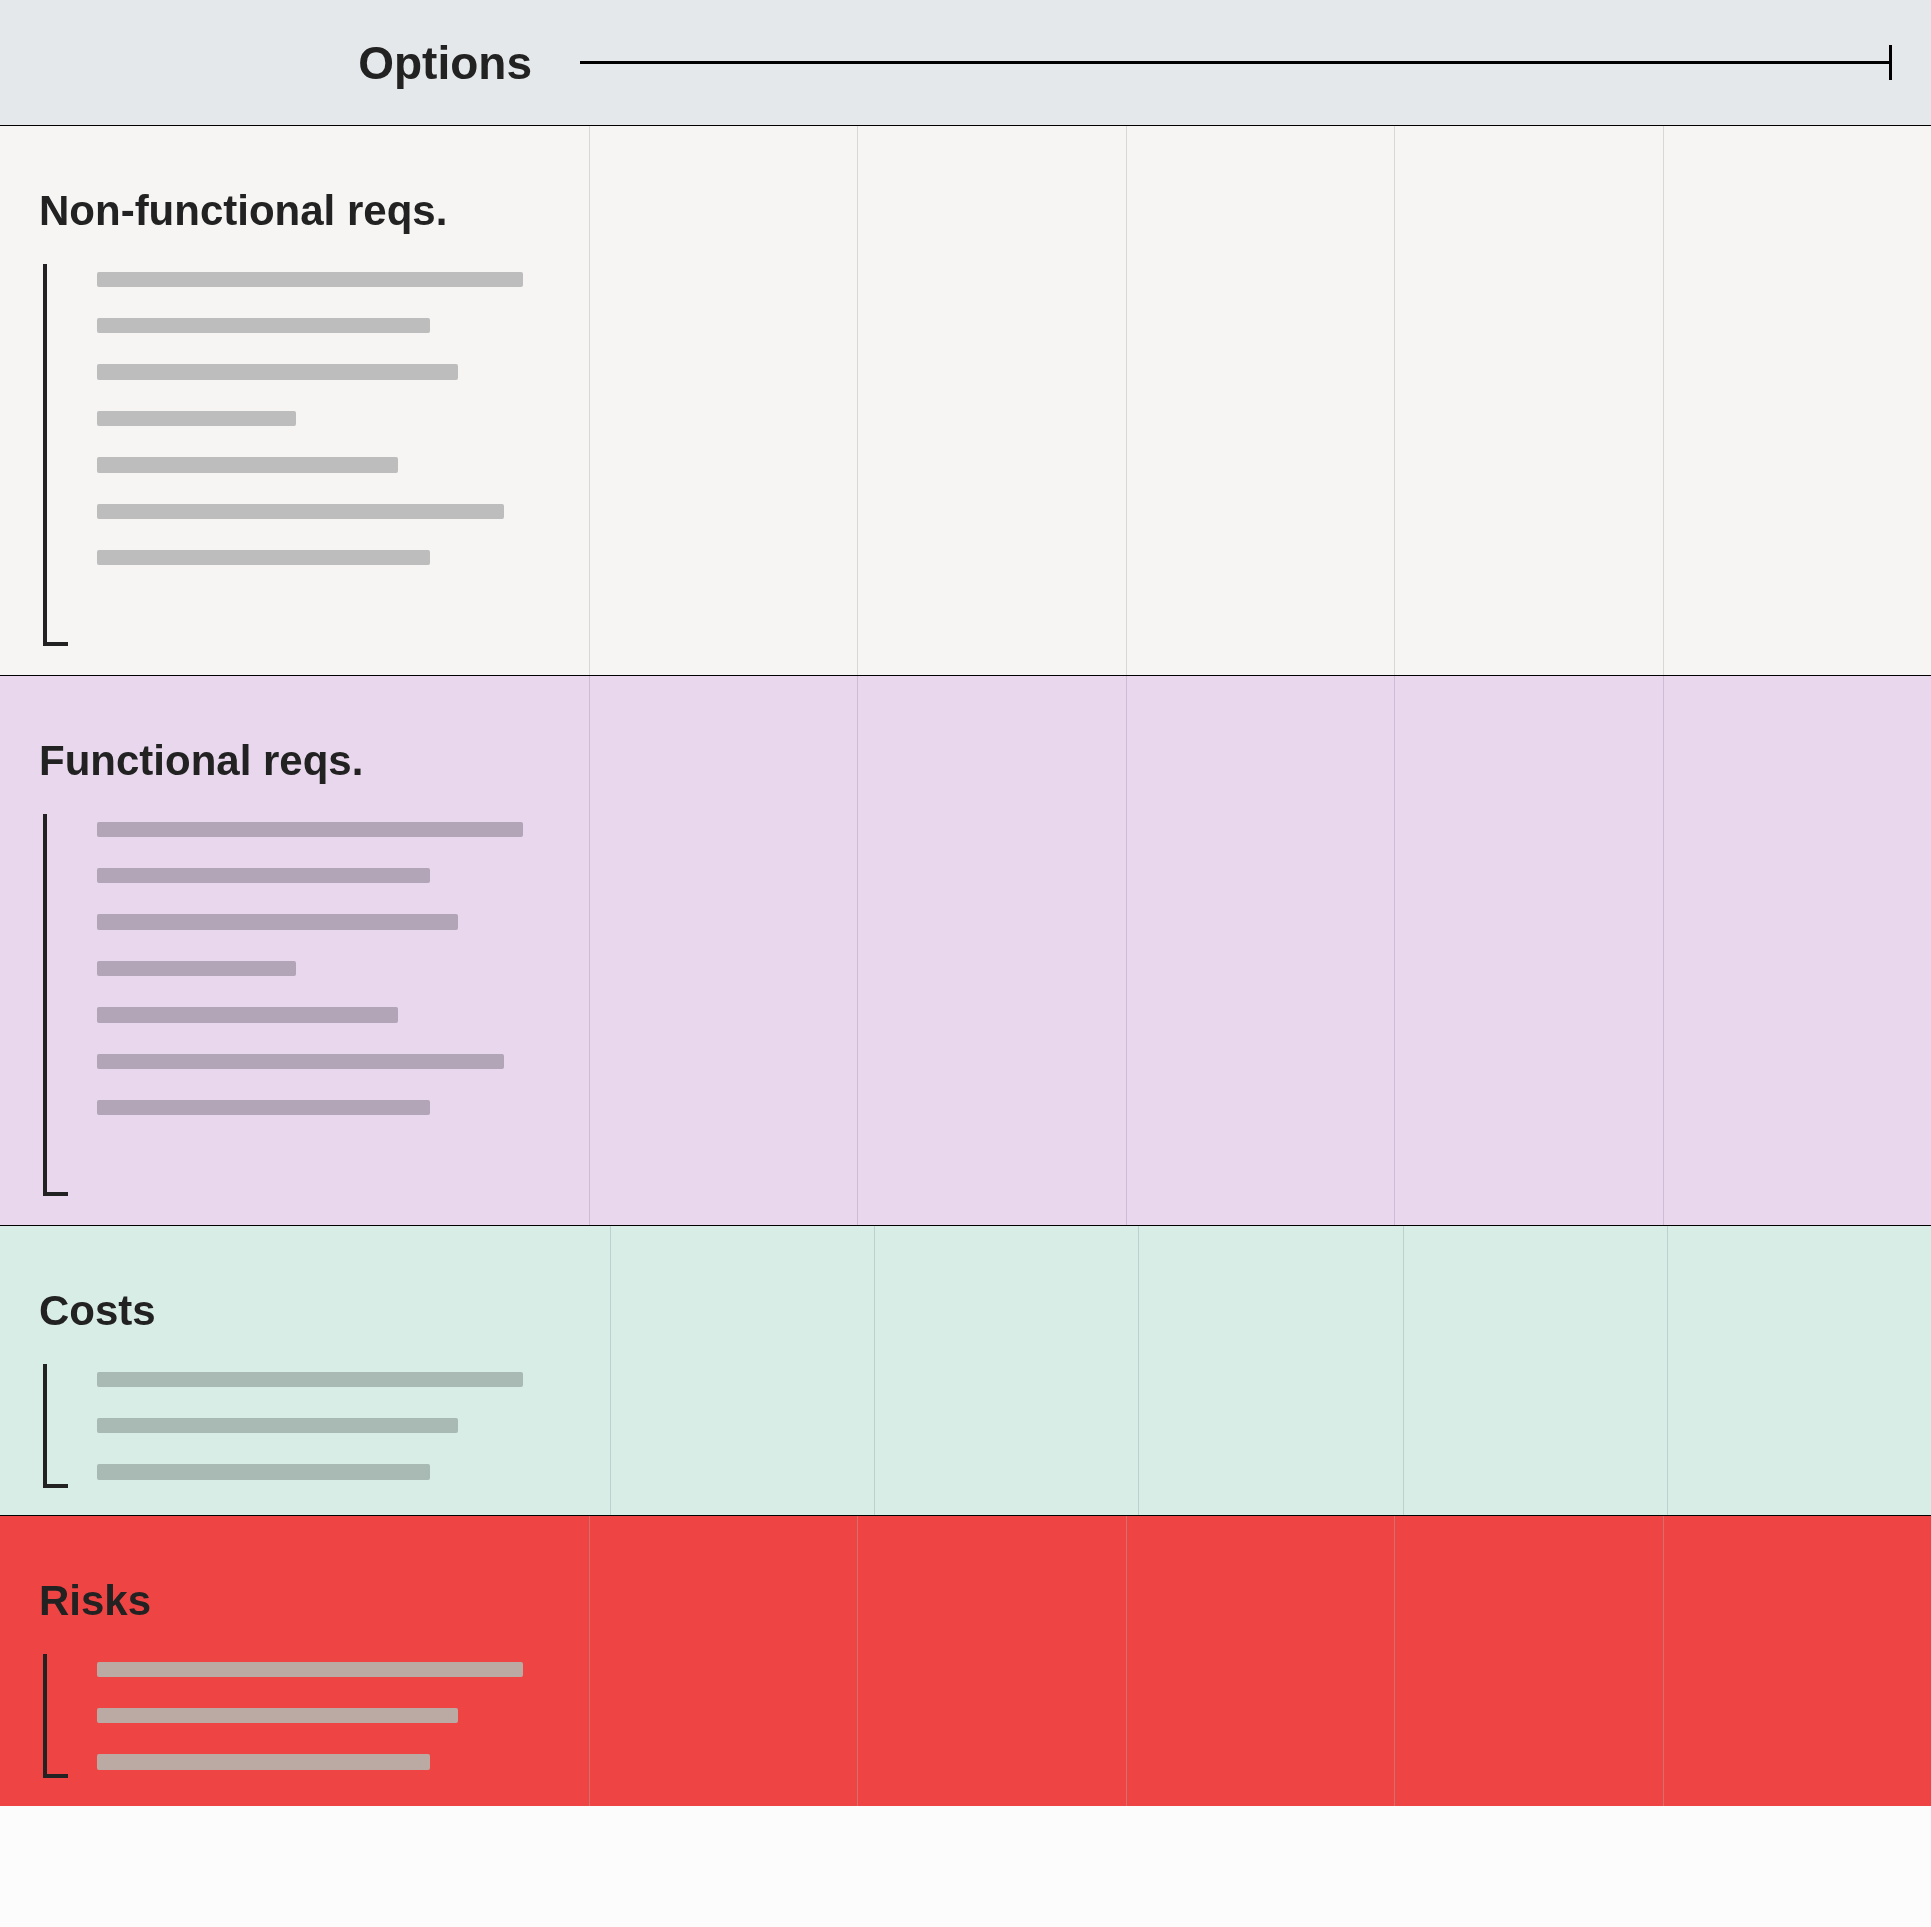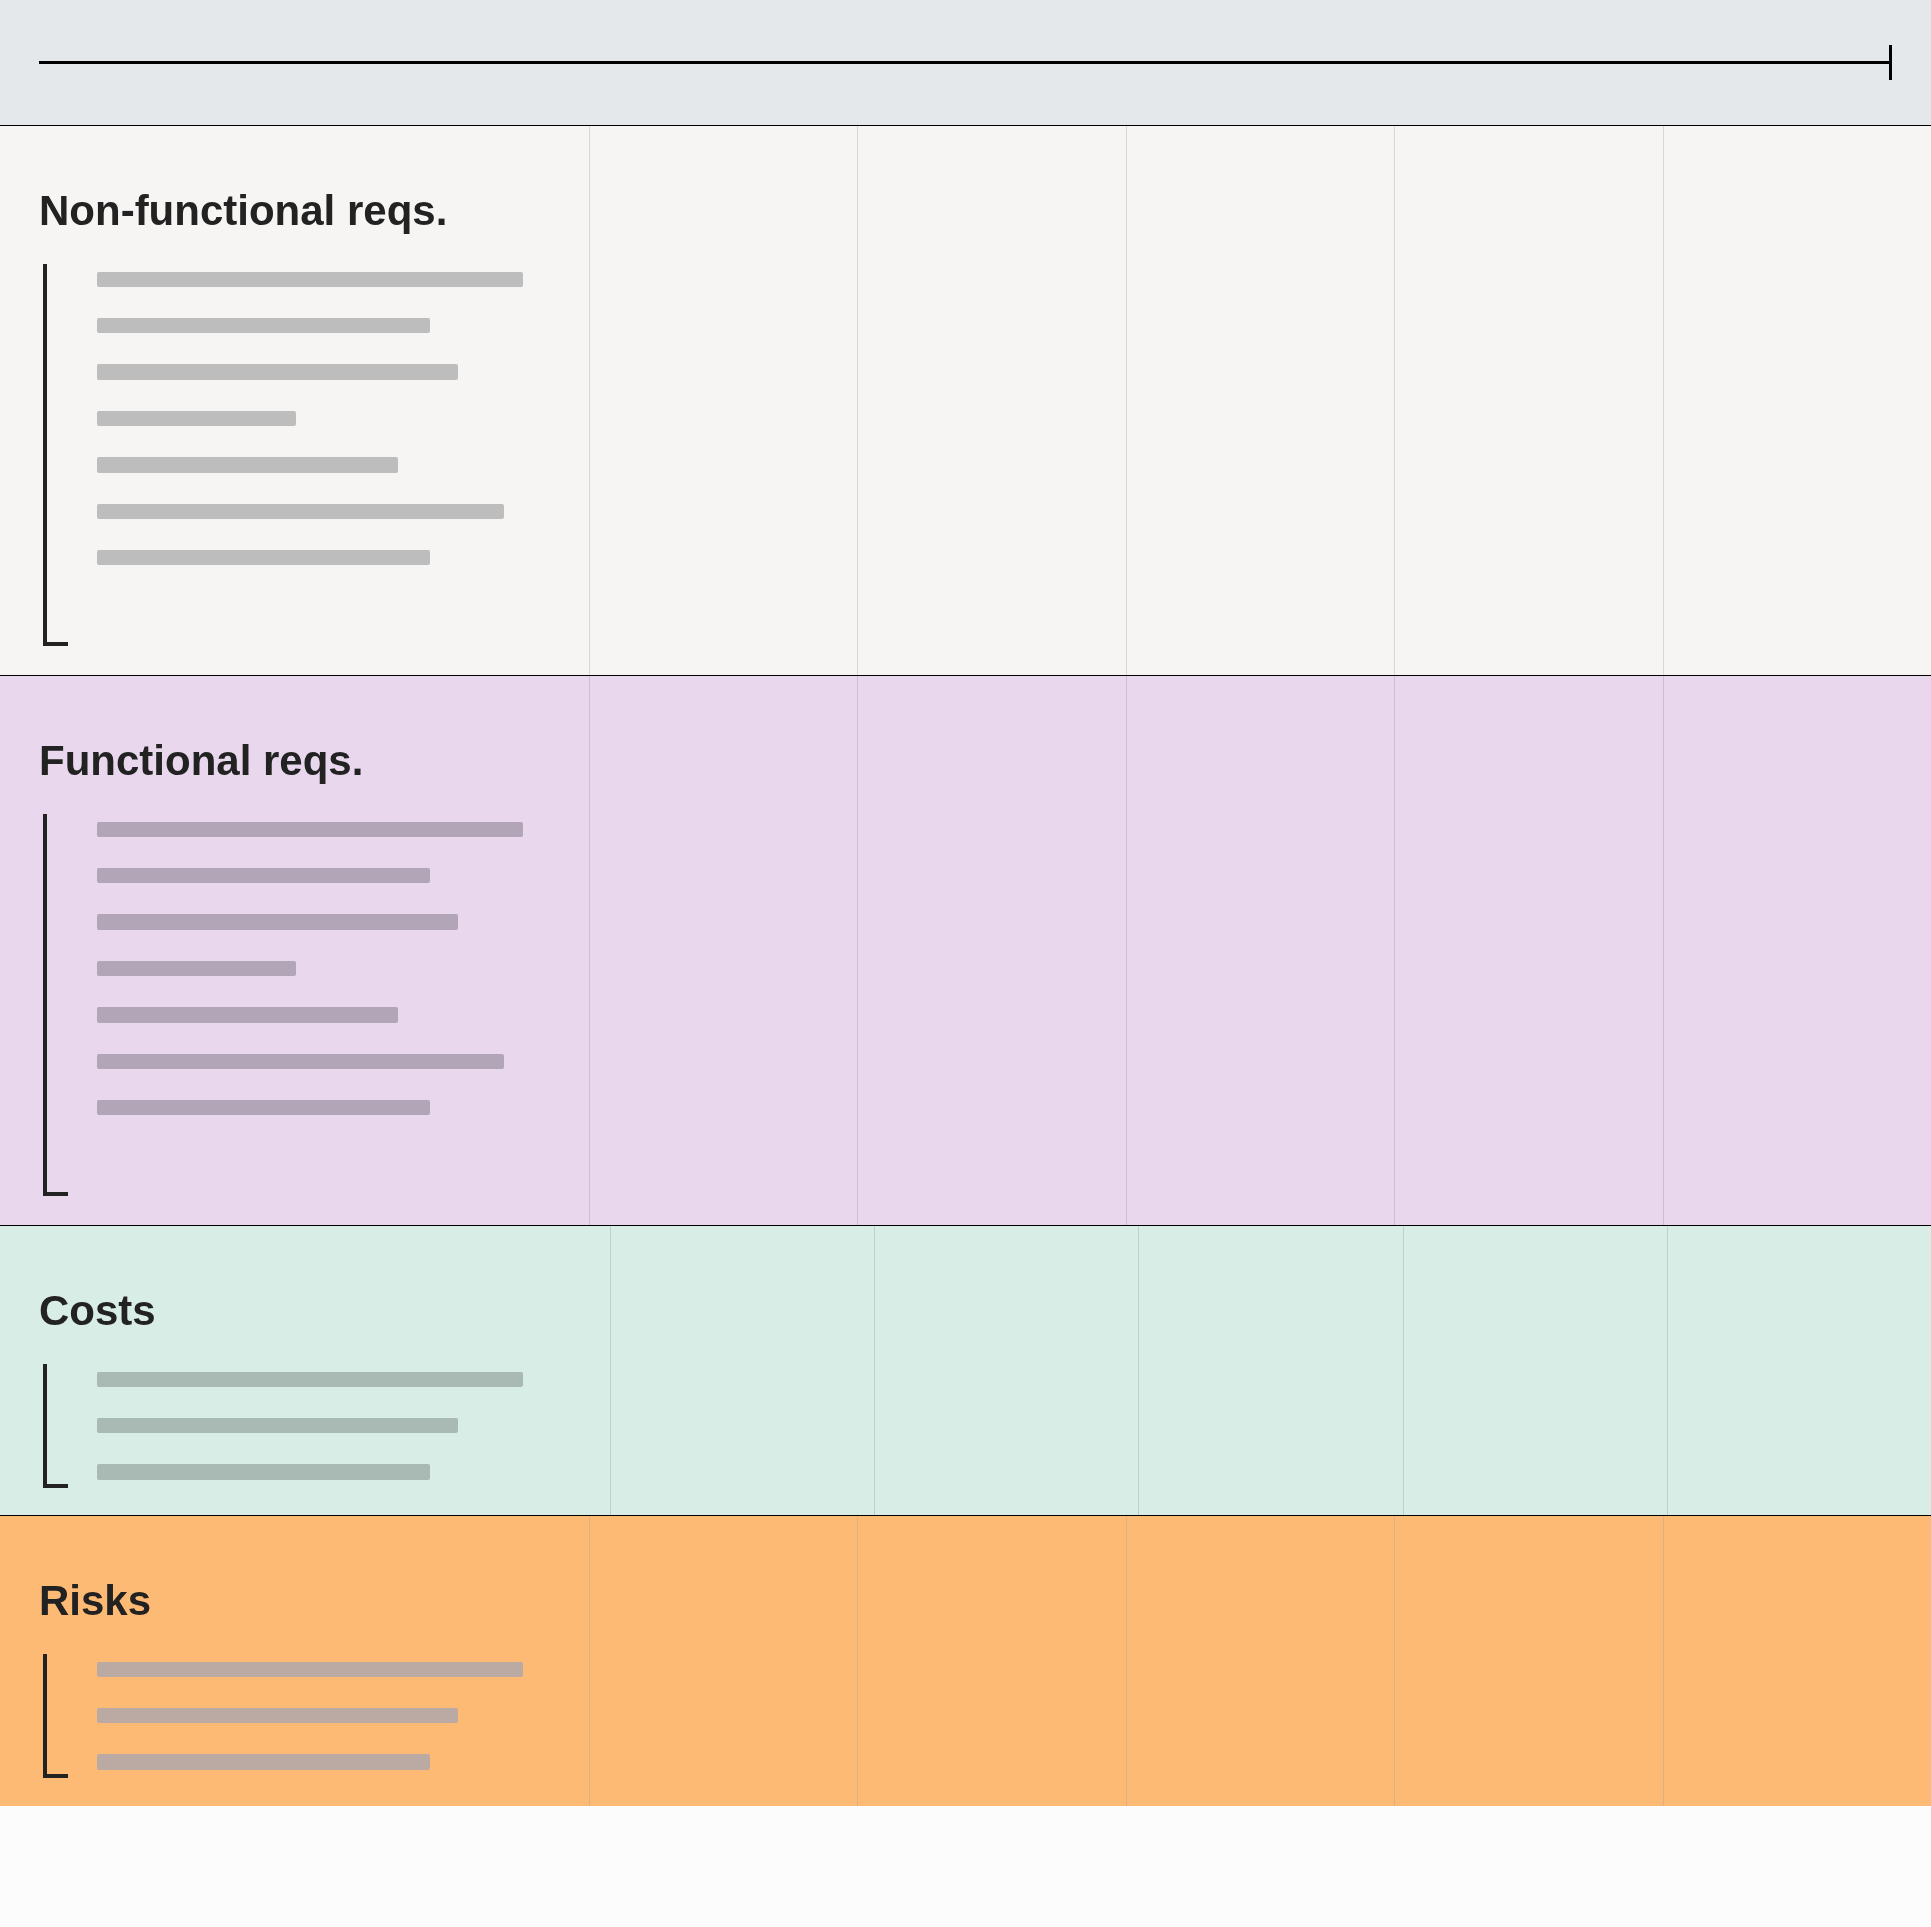--- a/index.html
+++ b/index.html
@@ -82,21 +82,21 @@
     .section-functional {
       background: #e9d8ed;
       height: 550px;
     }
     .section-costs {
       background: #d9ede7;
       height: 290px;
       gap: 21px;
     }
     .section-risks {
-      background: #fdba74;
+      background: #ef4444;
       height: 290px;
     }
     .left-col {
       width: 589px;
       padding: 29px 29px 29px 39px;
       display: flex;
       flex-direction: column;
     }
     .section-title {
       font-size: 42px;
@@ -169,20 +169,21 @@
     .section-risks .grid-col {
       border-left: 1.9px solid rgba(185,165,158,0.45);
     }
   </style>
 </head>
 <body>
 
 <div class="container">
 
   <div class="header-row">
+    <div class="header-label">Options</div>
     <div class="header-rule-wrap">
       <div class="header-rule"></div>
       <div class="header-rule-cap"></div>
     </div>
   </div>
 
   <div class="section section-nonfunctional">
     <div class="left-col">
       <div class="section-title">Non-functional reqs.</div>
       <div class="list-wrap">

